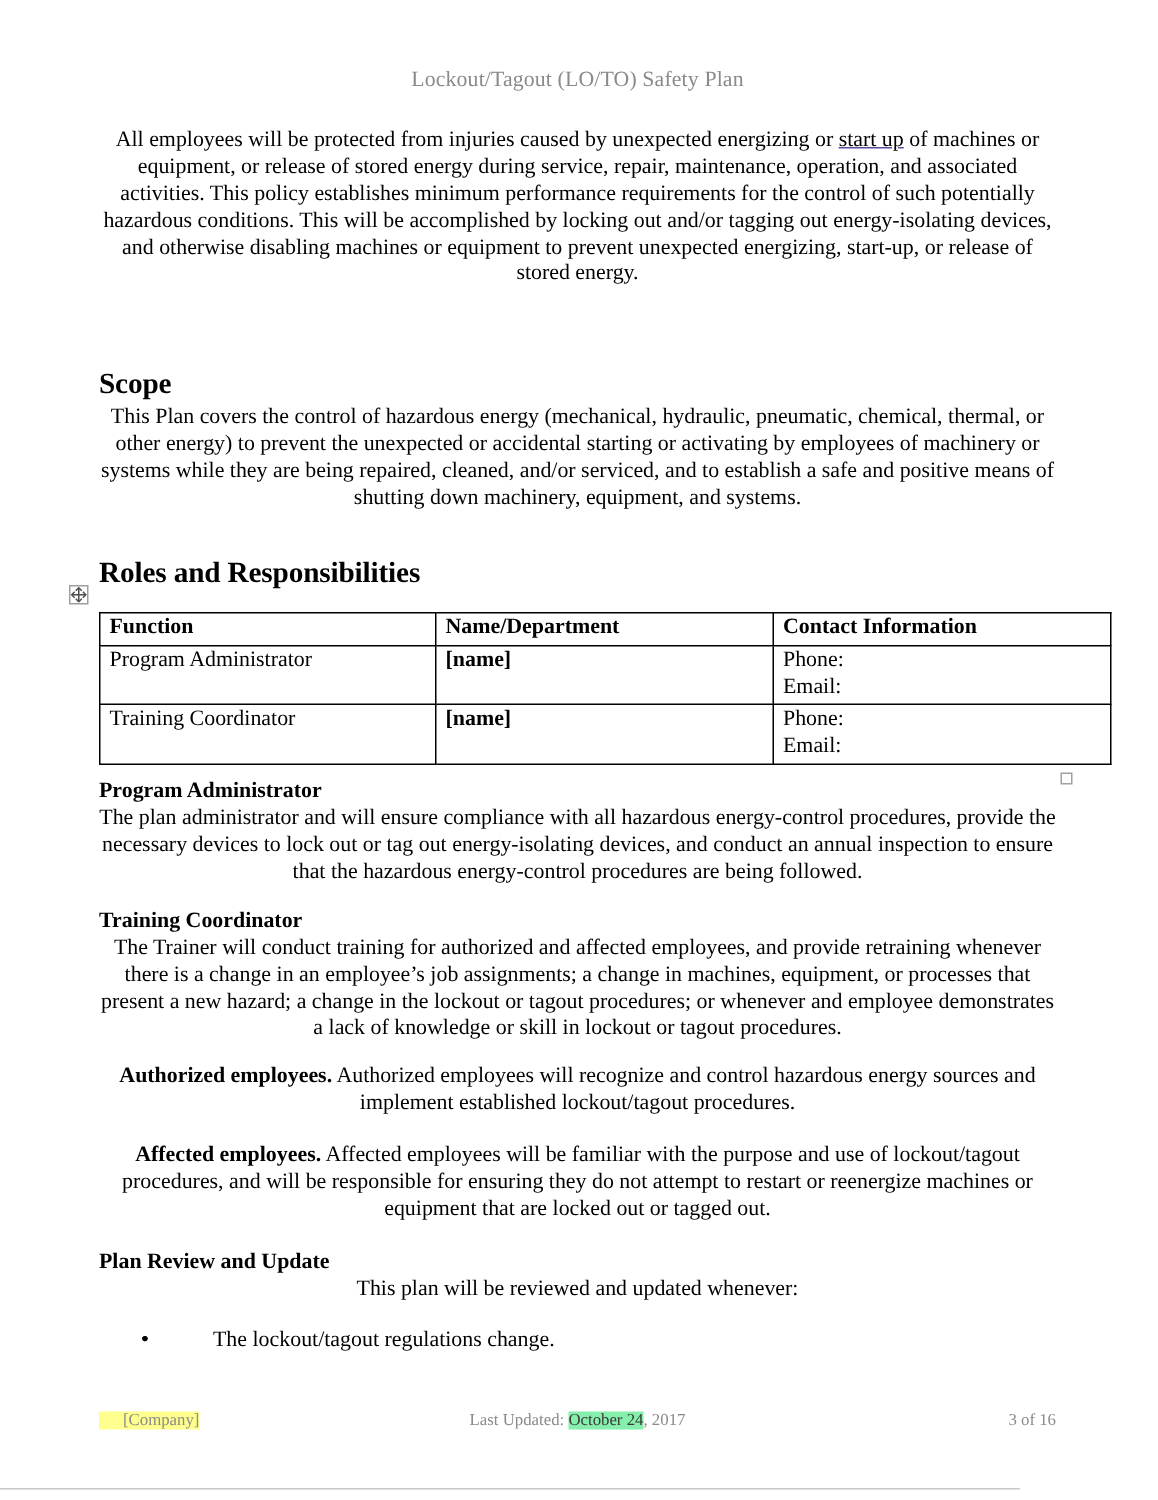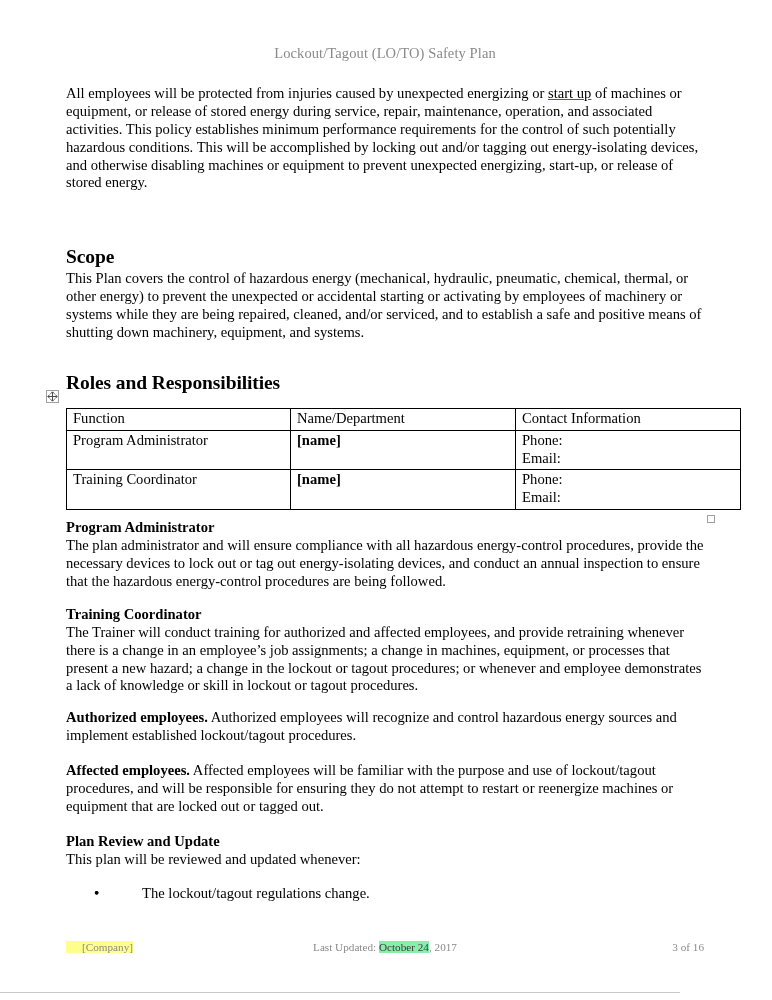--- a/index.html
+++ b/index.html
@@ -57,21 +57,21 @@
     font-size: 14.6px;
     font-weight: bold;
     line-height: 1.22;
   }
 
   
   p.body {
     font-size: 14.6px;
     line-height: 1.225;
     margin: 0;
-    text-align: left;
+    text-align: center;
     font-family: Liberation Serif, serif;
   }
   .lead-bold { font-weight: bold; }
 
   .spell-link {
     text-decoration: underline;
     text-decoration-color: #5b4b9e;
     color: #000;
   }
 
@@ -99,21 +99,21 @@
   }
   table.roles td, table.roles th {
     border: 1px solid #000000;
     padding: 1px 5px 2px 6px;
     vertical-align: top;
     font-size: 14.6px;
     line-height: 1.22;
     text-align: left;
   }
   table.roles th {
-    font-weight: normal;
+    font-weight: bold;
     margin-left: 12px;
   }
   table.roles td.name-cell { font-weight: bold; }
   .col-1 { width: 212px; }
   .col-2 { width: 213px; }
   .col-3 { width: 213px; }
   .contact-line { display: block; }
 
   
   .tbl-move-handle {

